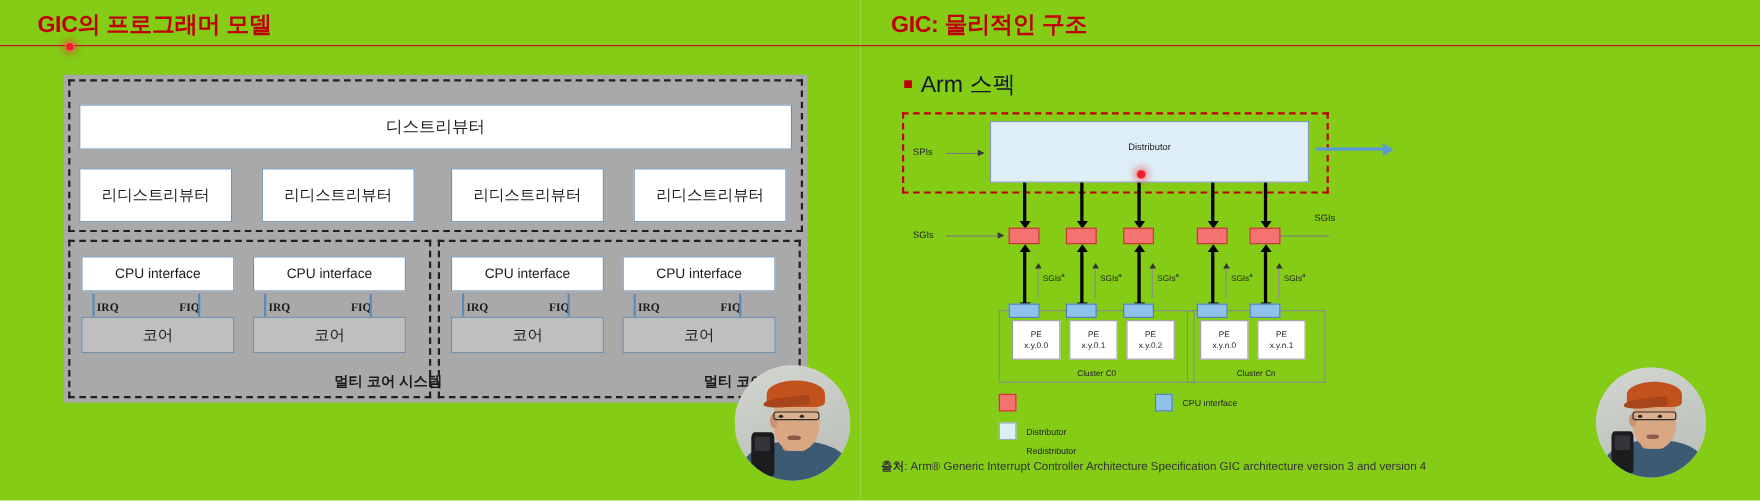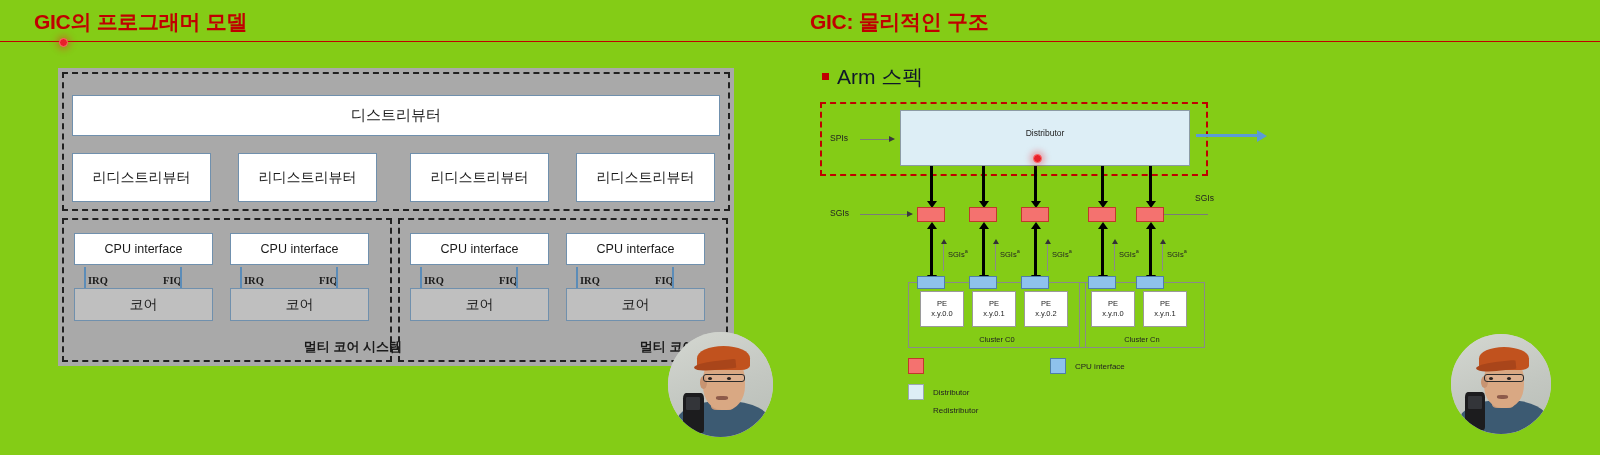--- a/index.html
+++ b/index.html
@@ -336,20 +336,23 @@
     </div>
 
     <div class="legend-sw sw-red" style="left:96px; top:258px;"></div>
     <div class="legend-item" style="left:121px; top:262px;margin-top:44px;">Redistributor</div>
     <div class="legend-sw sw-blue" style="left:238px; top:258px;"></div>
     <div class="legend-item" style="left:263px; top:262px;">CPU interface</div>
     <div class="legend-sw sw-dist" style="left:96px; top:284px;"></div>
     <div class="legend-item" style="left:121px; top:288px;">Distributor</div>
   </div>
 
+  <div class="source">
+    <b>출처</b><span>: Arm® Generic Interrupt Controller Architecture Specification GIC architecture version 3 and version 4</span>
+  </div>
 
   <div class="blue-arrow-big"></div>
 
 
   <div class="cam cam-r">
     <div class="wall"></div>
     <div class="torso"></div>
     <div class="neck"></div>
     <div class="face"></div>
     <div class="ear"></div>

